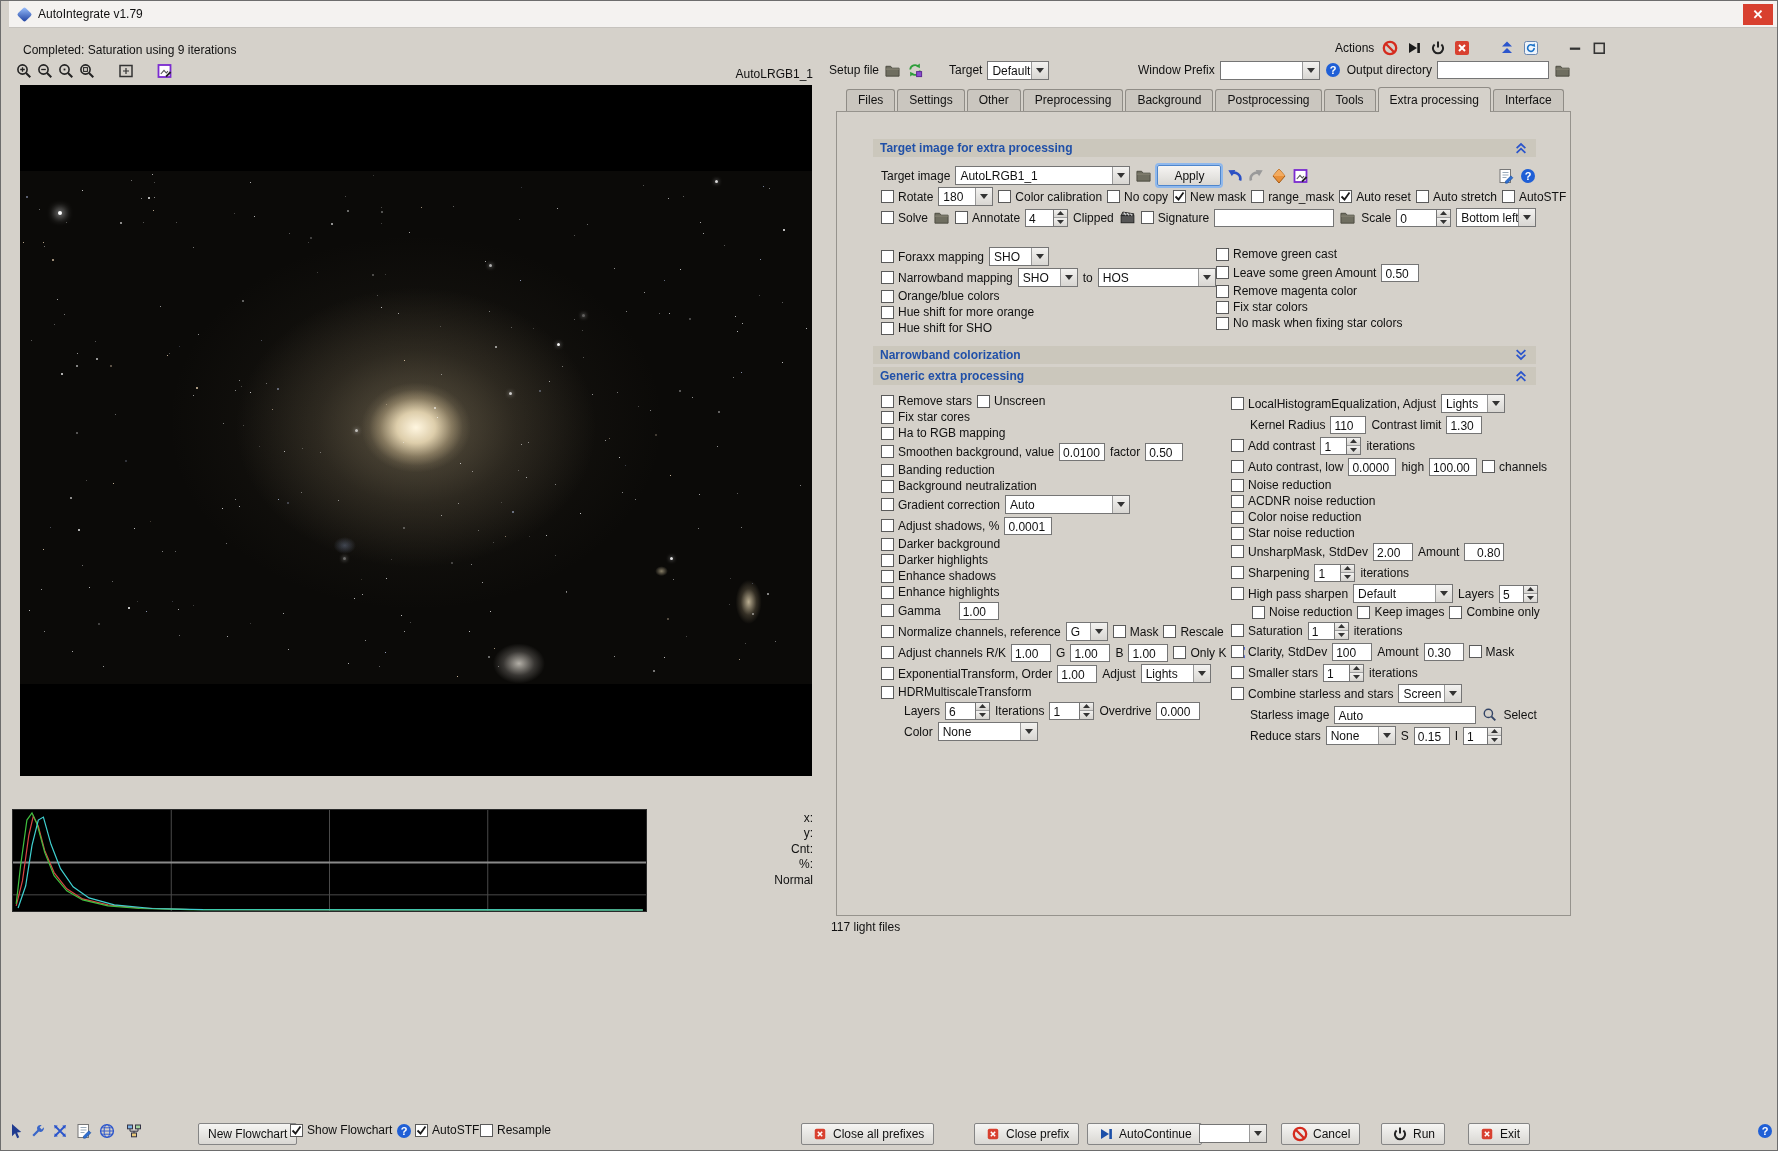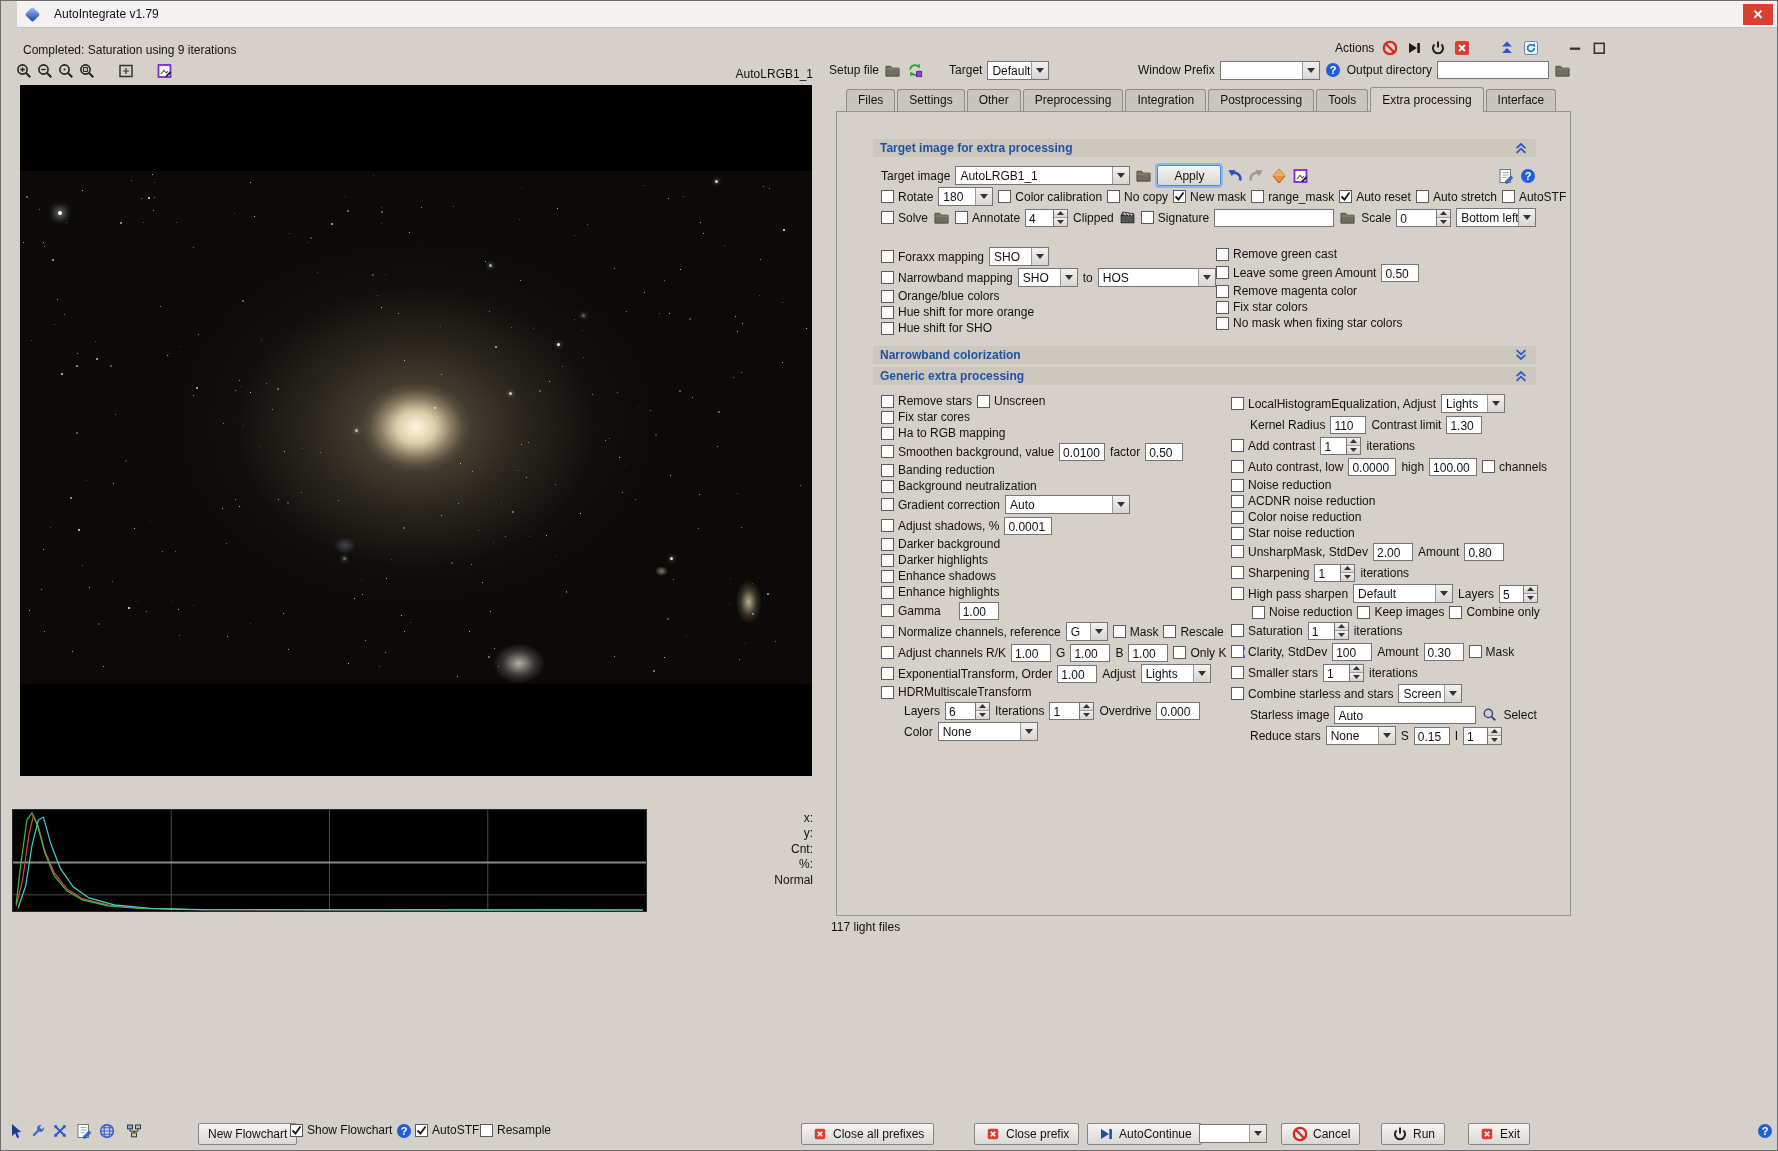--- a/index.html
+++ b/index.html
@@ -1,18 +1,18 @@
 <!DOCTYPE html>
 <html><head>
 <meta charset="utf-8">
 <style>
 *{box-sizing:border-box;margin:0;padding:0}
 body{background:#888;font-family:"Liberation Sans",sans-serif}
 .window{position:relative;width:1778px;height:1151px;background:#d5d1ca;font-size:12px;color:#111;overflow:hidden;border:1px solid #6d6d6d}
-.titlebar{position:absolute;left:16px;top:0;right:0;height:27px;background:#f4f2f0;border-bottom:1px solid #c6c3be;display:flex;align-items:center;gap:16px;padding:0 10px}
+.titlebar{position:absolute;left:8px;top:0;right:0;height:27px;background:#f4f2f0;border-bottom:1px solid #c6c3be;display:flex;align-items:center;gap:8px;padding:0 10px}
 .diamond{width:11px;height:11px;transform:rotate(45deg);background:linear-gradient(135deg,#9cc2ff,#1d3f9e);border-radius:2px;flex:none}
 .tb-close{position:absolute;top:3px;right:4px;width:30px;height:21px;background:#d8402f;color:#fff;display:flex;align-items:center;justify-content:center;font-size:13px;font-weight:bold}
 .completed{position:absolute;left:22px;top:42px}
 .vtoolbar{position:absolute;left:14px;top:62px;display:flex;align-items:center;gap:4px}
 .vtoolbar .vgap{width:14px}
 .img-label{position:absolute;left:620px;top:66px;width:192px;text-align:right}
 .viewer{position:absolute;left:19px;top:84px;width:792px;height:691px;background:#000;overflow:hidden}
 .frame{position:absolute;left:0;top:86px;width:792px;height:513px;background:
  radial-gradient(ellipse 55px 45px at 50% 50%, #fff6e0 0%, rgba(245,228,190,.85) 35%, rgba(205,185,145,.45) 65%, rgba(150,135,105,.18) 85%, rgba(0,0,0,0) 100%),
  radial-gradient(ellipse 180px 140px at 50% 50%, rgba(190,172,135,.40) 0%, rgba(140,126,98,.20) 55%, rgba(0,0,0,0) 100%),
@@ -507,21 +507,21 @@
           <path d="M1 6.5h14" stroke="#8a8878"></path>
         </svg>
       </span>
   </div>
 
   <div class="tabs" id="tabs">
       <div class="tab">Files</div>
       <div class="tab">Settings</div>
       <div class="tab">Other</div>
       <div class="tab">Preprocessing</div>
-      <div class="tab">Integration</div>
+      <div class="tab">Background</div>
       <div class="tab">Postprocessing</div>
       <div class="tab">Tools</div>
       <div class="tab active">Extra processing</div>
       <div class="tab">Interface</div>
     </div>
 
   <div class="panel">
     <div id="sections">
         <div class="section">
           <div class="sec-h">
@@ -1126,21 +1126,21 @@
                   <span>Star noise reduction</span>
                 </label>
               </div>
               <div class="row tall">
                 <label class="cbw">
                   <span class="cb"></span>
                   <span>UnsharpMask, StdDev</span>
                 </label>
                 <span class="num" style="width: 40px;">2.00</span>
                 <span class="lbl">Amount</span>
-                <span class="num" style="width: 40px;">0.80</span>
+                <span class="num" style="width: 40px; text-align: right;">0.80</span>
               </div>
               <div class="row tall">
                 <label class="cbw">
                   <span class="cb"></span>
                   <span>Sharpening</span>
                 </label>
                 <span class="spin">
                   <span class="sv" style="width: 26px;">1</span>
                   <span class="spin-btns">
                     <span class="spin-b">

